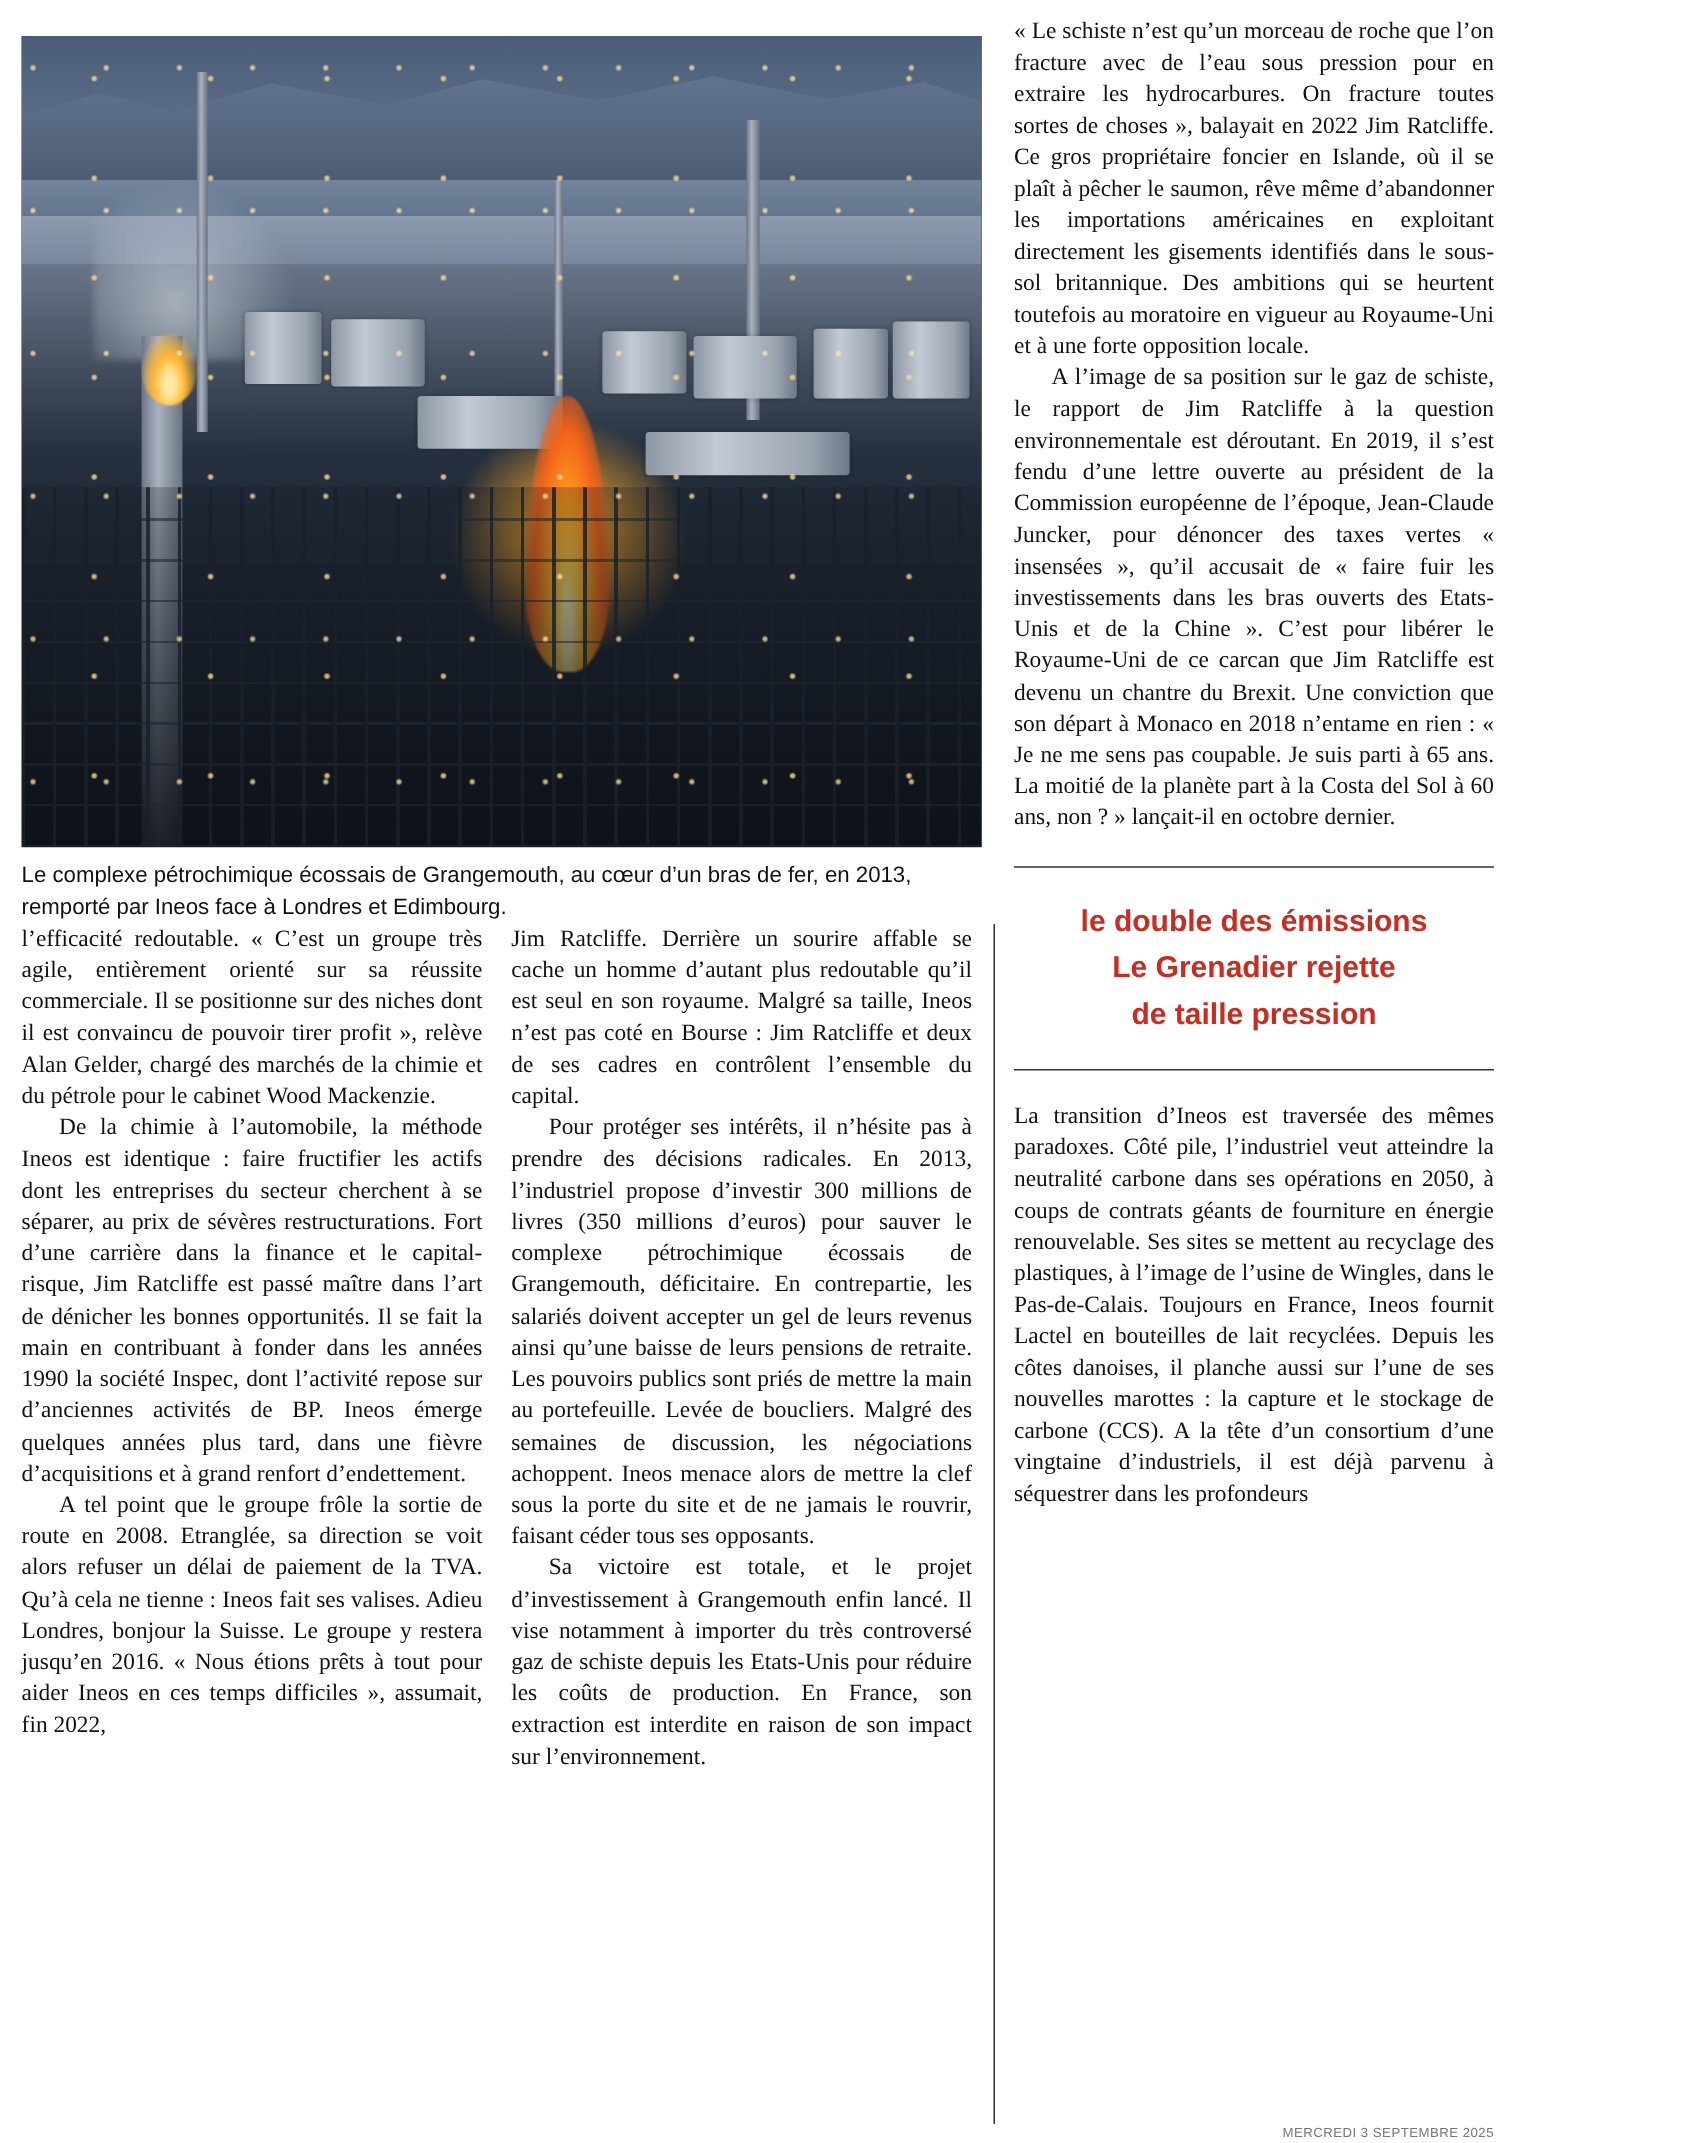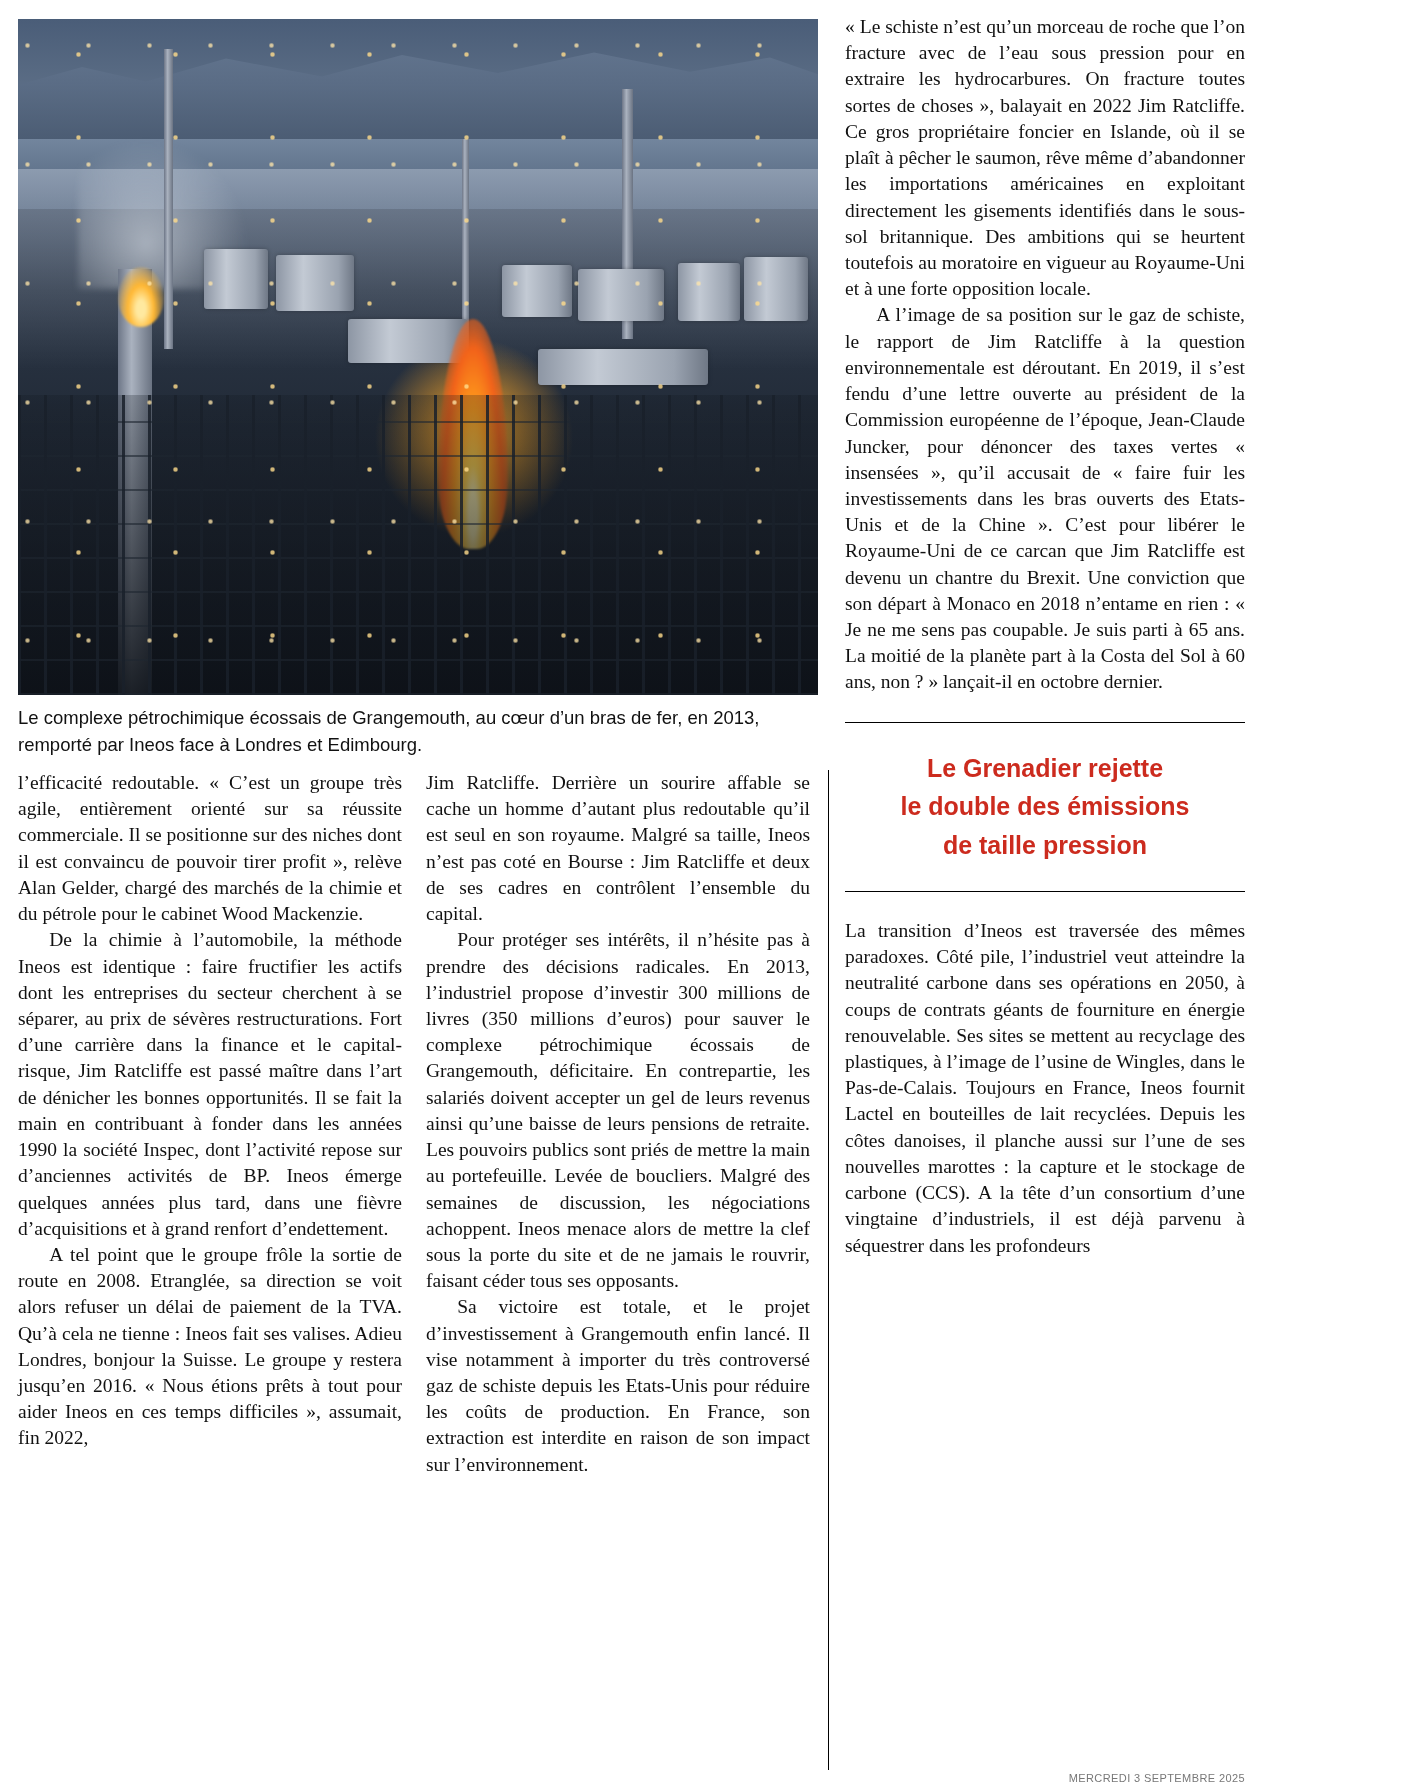--- a/index.html
+++ b/index.html
@@ -19,21 +19,21 @@
   
   .page {
     position: absolute;
     inset: 0;
     padding: 0;
   }
 
   .left-block {
     position: absolute;
     left: 18px;
-    top: 19px;
+    top: 30px;
     width: 800px;
   }
 
   .right-col {
     position: absolute;
     left: 845px;
     top: 14px;
     width: 400px;
   }
 
@@ -271,22 +271,22 @@
 
   <div class="vrule"></div>
 
   <div class="right-col">
     <p>« Le schiste n’est qu’un morceau de roche que l’on fracture avec de l’eau sous pression pour en extraire les hydrocarbures. On fracture toutes sortes de choses », balayait en 2022 Jim Ratcliffe. Ce gros propriétaire foncier en Islande, où il se plaît à pêcher le saumon, rêve même d’abandonner les importations américaines en exploitant directement les gisements identifiés dans le sous-sol britannique. Des ambitions qui se heurtent toutefois au moratoire en vigueur au Royaume-Uni et à une forte opposition locale.</p>
     <p>A l’image de sa position sur le gaz de schiste, le rapport de Jim Ratcliffe à la question environnementale est déroutant. En 2019, il s’est fendu d’une lettre ouverte au président de la Commission européenne de l’époque, Jean-Claude Juncker, pour dénoncer des taxes vertes « insensées », qu’il accusait de « faire fuir les investissements dans les bras ouverts des Etats-Unis et de la Chine ». C’est pour libérer le Royaume-Uni de ce carcan que Jim Ratcliffe est devenu un chantre du Brexit. Une conviction que son départ à Monaco en 2018 n’entame en rien : « Je ne me sens pas coupable. Je suis parti à 65 ans. La moitié de la planète part à la Costa del Sol à 60 ans, non ? » lançait-il en octobre dernier.</p>
 
     <div class="rule"></div>
 
     <div class="pullquote">
+      <div>le double des émissions</div>
       <div>Le Grenadier rejette</div>
-      <div>le double des émissions</div>
       <div>de taille pression</div>
     </div>
 
     <div class="rule"></div>
 
     <p>La transition d’Ineos est traversée des mêmes paradoxes. Côté pile, l’industriel veut atteindre la neutralité carbone dans ses opérations en 2050, à coups de contrats géants de fourniture en énergie renouvelable. Ses sites se mettent au recyclage des plastiques, à l’image de l’usine de Wingles, dans le Pas-de-Calais. Toujours en France, Ineos fournit Lactel en bouteilles de lait recyclées. Depuis les côtes danoises, il planche aussi sur l’une de ses nouvelles marottes : la capture et le stockage de carbone (CCS). A la tête d’un consortium d’une vingtaine d’industriels, il est déjà parvenu à séquestrer dans les profondeurs</p>
   </div>
 
   <div class="footer-line">MERCREDI 3 SEPTEMBRE 2025</div>
 </div>

